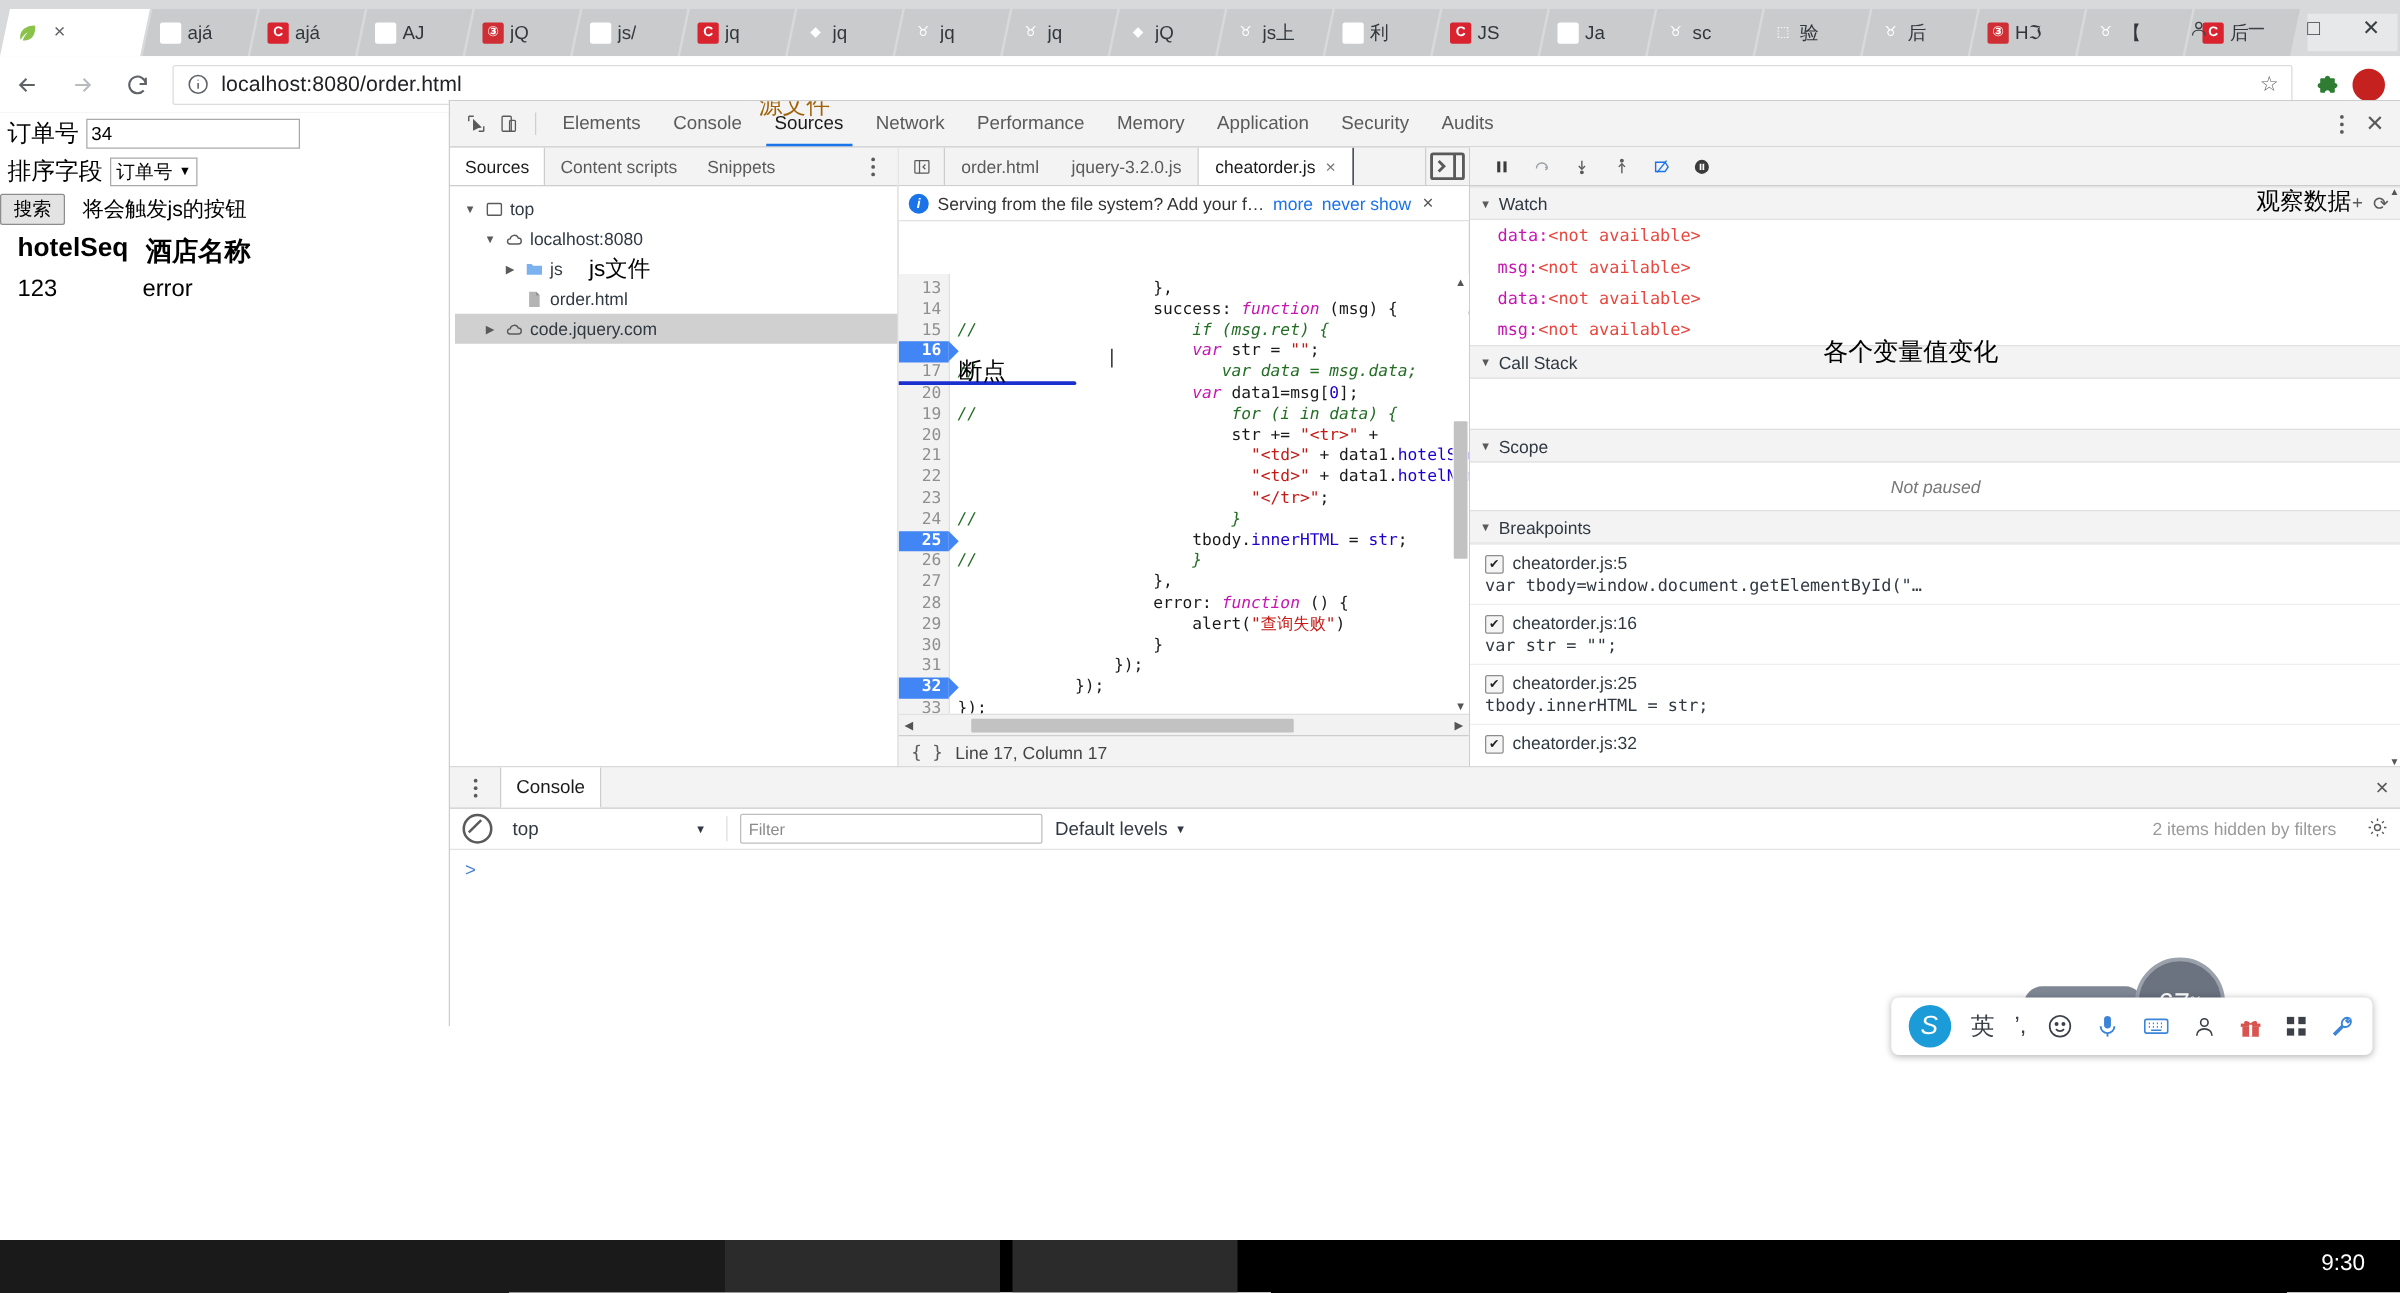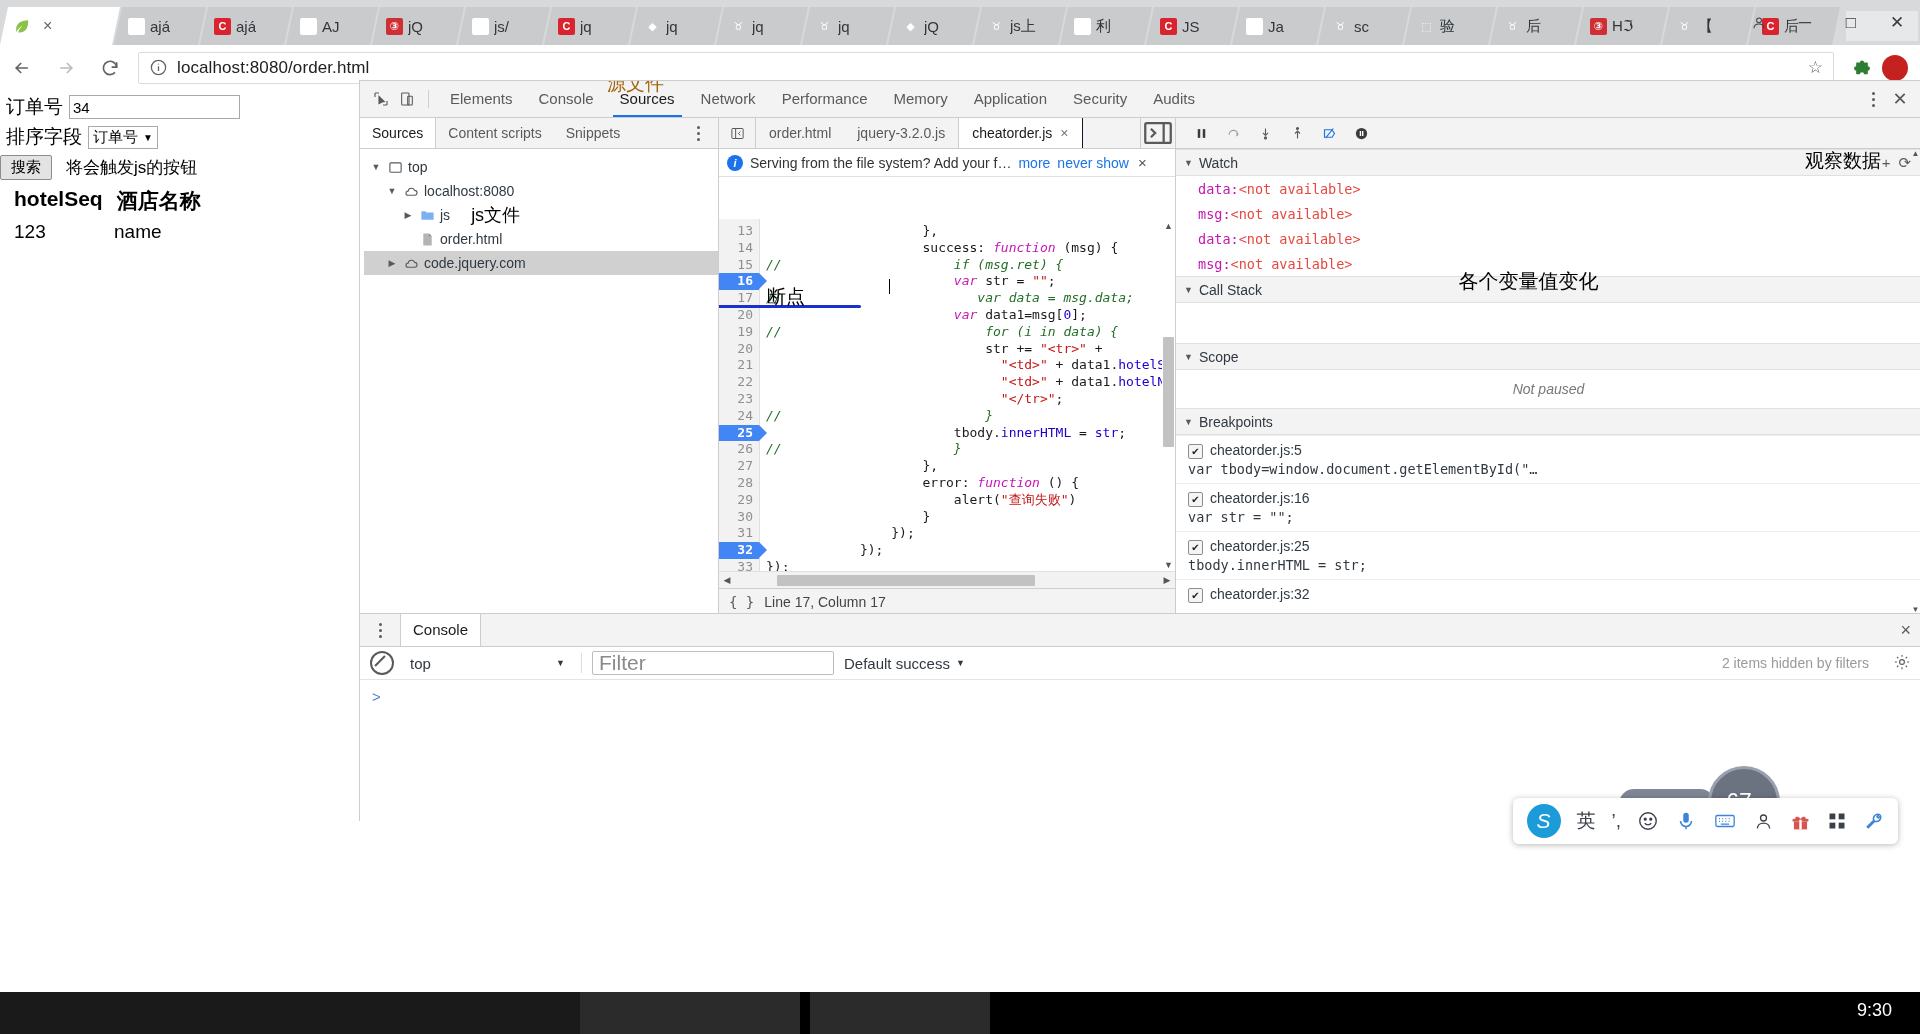--- a/index.html
+++ b/index.html
@@ -318,21 +318,21 @@
   .noentry:after{content:"";position:absolute;left:1px;top:7px;width:14px;height:2px;background:#5a5a5a;
     transform:rotate(-45deg);}
   .ctx-sel{
     width:155px;height:24px;display:flex;align-items:center;justify-content:space-between;
     padding:0 6px;font-size:15px;color:#303942;
   }
   .ctx-sel .cv{font-size:9px;}
   .vdiv{width:1px;height:20px;background:#ddd;}
   .filterbox{
     width:228px;height:22px;border:1px solid #bdbdbd;border-radius:2px;
-    display:flex;align-items:center;padding:0 6px;font-size:21px;color:#8a8a8a;
+    display:flex;align-items:center;padding:0 6px;font-size:13px;color:#8a8a8a;
   }
   .levels{font-size:15px;color:#303942;display:flex;align-items:center;gap:6px;}
   .levels .cv{font-size:9px;}
   .hidden-msg{margin-left:auto;font-size:14px;color:#9a9a9a;}
   .gearic{margin-left:14px;color:#5a5a5a;}
   .console-area{height:140px;position:relative;background:#fff;}
   .prompt{position:absolute;left:12px;top:8px;color:#4a7fd0;font-size:15px;}
 
   
   .netspeed{
@@ -528,21 +528,21 @@
     <div class="btnrow">
       <button class="sbtn">搜索</button>
       <span class="annot">将会触发js的按钮</span>
     </div>
     <div class="tblhead">
       <span>hotelSeq</span>
       <span>酒店名称</span>
     </div>
     <div class="tblrow">
       <span class="c1">123</span>
-      <span>name</span>
+      <span>error</span>
     </div>
   </div>
 
   <div class="devtools">
 
     <div class="ann-top">源文件</div>
 
     <div class="dt-toolbar">
       <div class="dt-ico">
         <svg viewBox="0 0 24 24" fill="none" stroke="currentColor" stroke-width="1.7">
@@ -856,21 +856,21 @@
         <span class="noentry"></span>
         <span class="ctx-sel">
           <span>top</span>
           <span class="cv">▼</span>
         </span>
         <span class="vdiv"></span>
         <span class="filterbox">
           <span>Filter</span>
         </span>
         <span class="levels">
-          <span>Default success</span>
+          <span>Default levels</span>
           <span class="cv">▼</span>
         </span>
         <span class="hidden-msg">2 items hidden by filters</span>
         <span class="gearic">
           <svg viewBox="0 0 24 24" width="18" height="18" fill="none" stroke="currentColor" stroke-width="1.5">
             <circle cx="12" cy="12" r="3.2"></circle>
             <path d="M12 2.5v2.6M12 18.9v2.6M21.5 12h-2.6M5.1 12H2.5M18.7 5.3l-1.8 1.8M7.1 16.9l-1.8 1.8M18.7 18.7l-1.8-1.8M7.1 7.1L5.3 5.3"></path>
           </svg>
         </span>
       </div>

